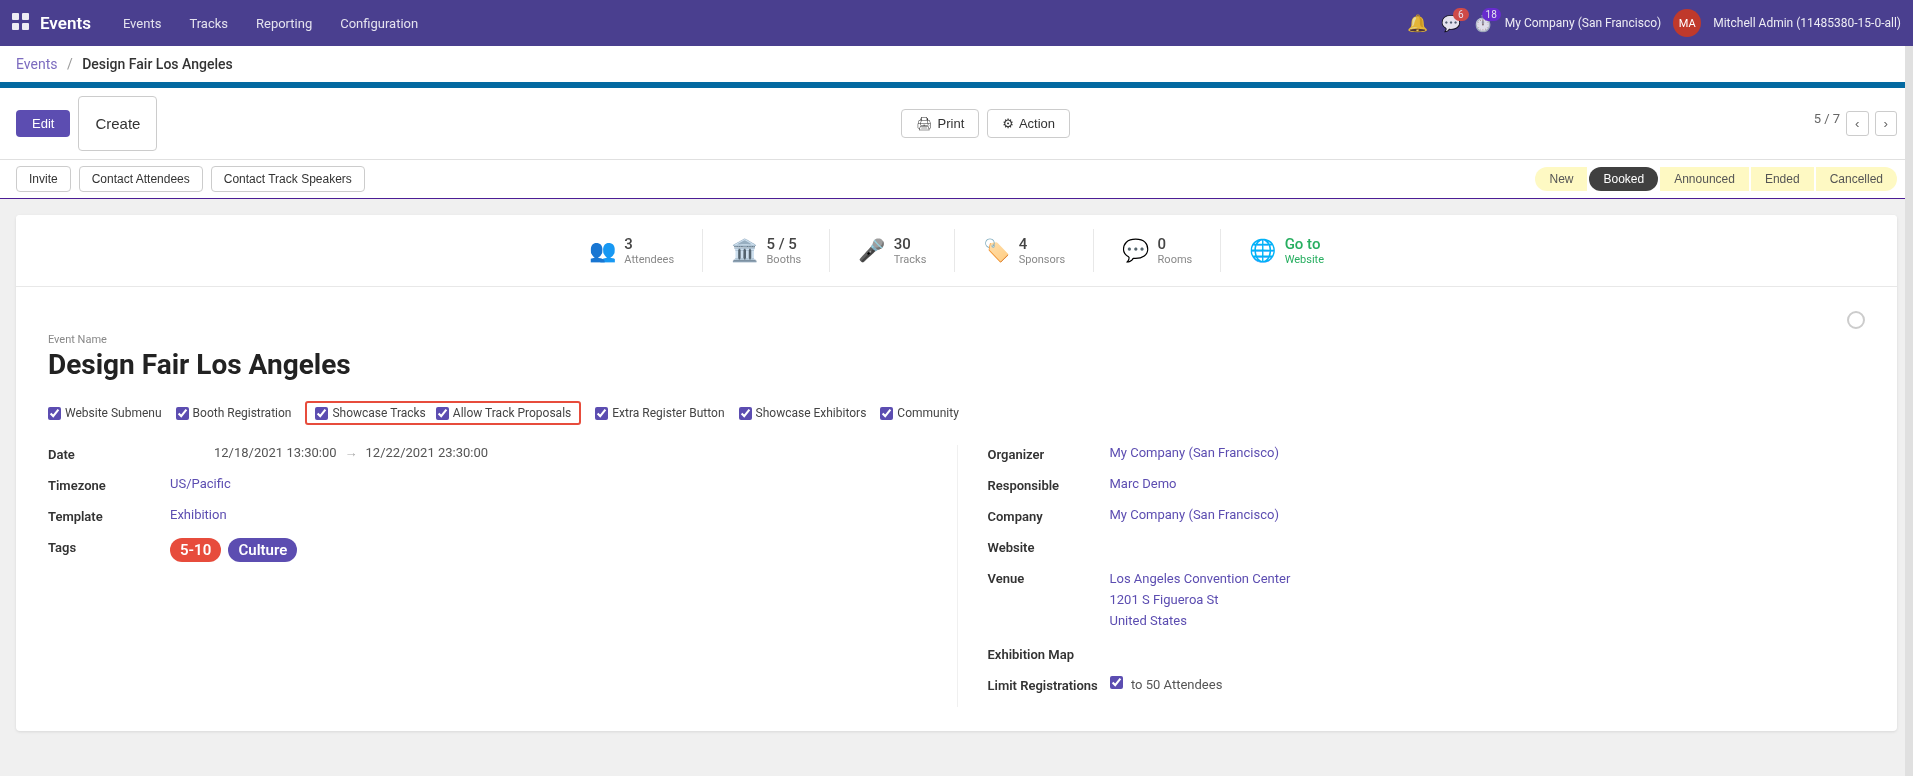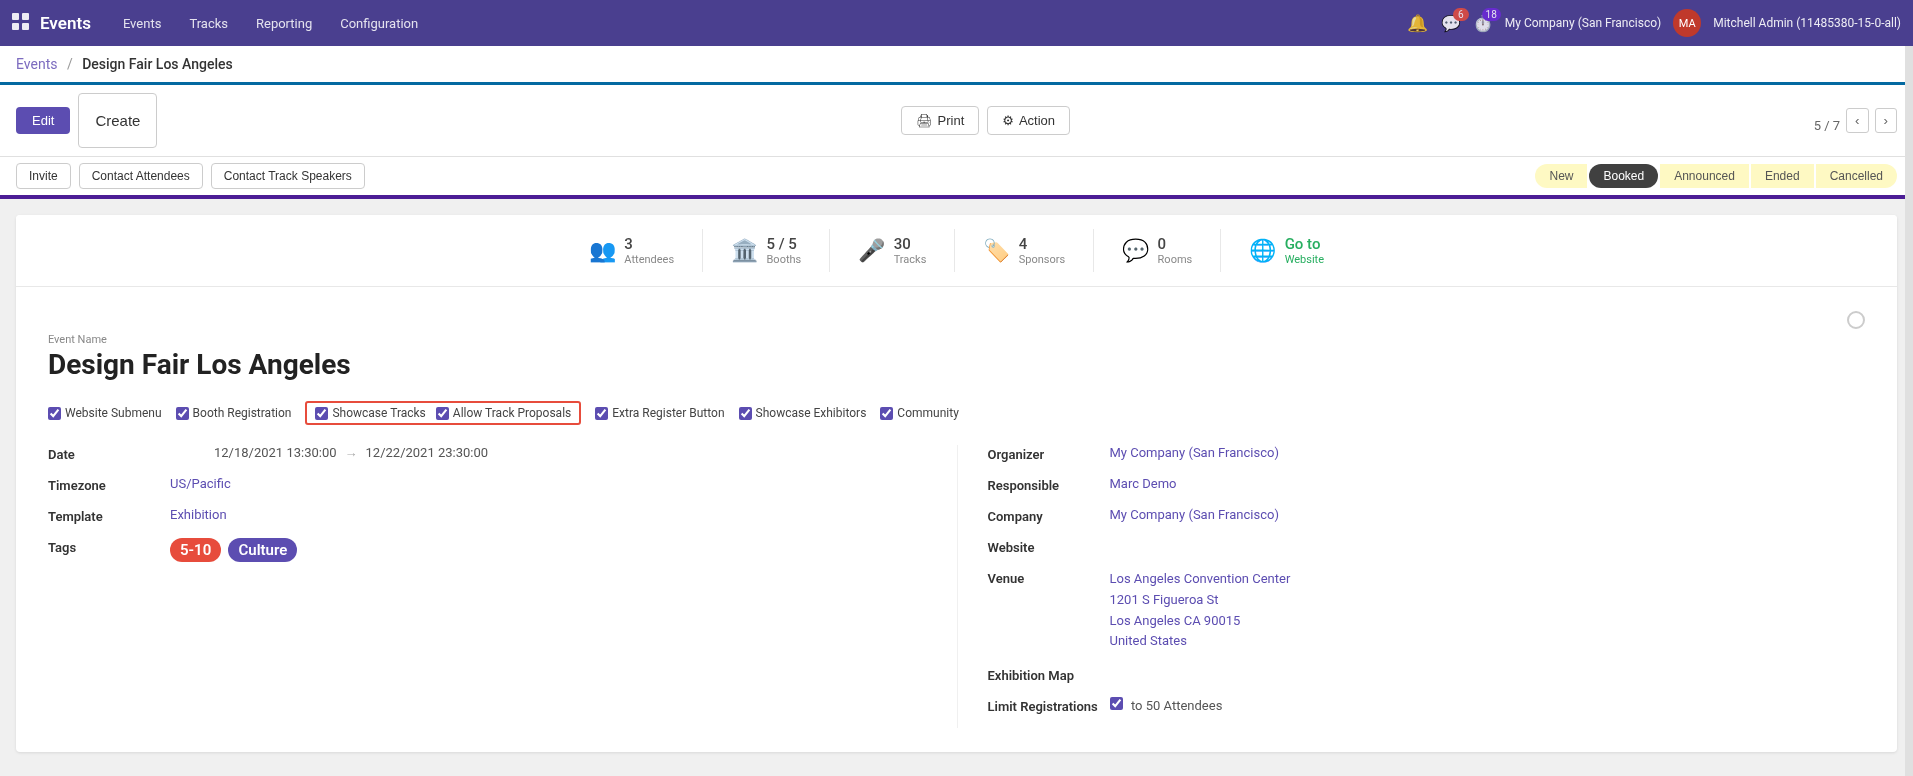--- a/index.html
+++ b/index.html
@@ -24,21 +24,21 @@
     .badge { position: absolute; top: -6px; right: -8px; background: #e74c3c; color: white; border-radius: 10px; font-size: 10px; padding: 1px 4px; min-width: 16px; text-align: center; }
     .badge-green { background: #6d28d9; }
     .top-nav .company-name { font-size: 12px; opacity: 0.9; }
     .top-nav .user-avatar { width: 28px; height: 28px; border-radius: 50%; background: #c0392b; display: flex; align-items: center; justify-content: center; color: white; font-size: 11px; overflow: hidden; }
     .top-nav .user-name { font-size: 12px; opacity: 0.9; }
 
     
     .breadcrumb-bar {
       background: white;
       padding: 10px 16px;
-      border-bottom: 3px solid #0369a1;
+      border-bottom: 6px solid #0369a1;
       font-size: 14px;
       color: #666;
     }
     .breadcrumb-bar .crumb-link { color: #7c6bbf; cursor: pointer; }
     .breadcrumb-bar .crumb-sep { margin: 0 6px; color: #999; }
     .breadcrumb-bar .crumb-current { color: #333; font-weight: 500; }
 
     
     .toolbar {
       background: white;
@@ -73,30 +73,30 @@
       color: #333;
       border: 1px solid #ccc;
       padding: 6px 14px;
       border-radius: 4px;
       cursor: pointer;
       font-size: 13px;
       display: flex;
       align-items: center;
       gap: 5px;
     }
-    .toolbar-right { display: flex; align-items: flex-end; gap: 6px; color: #666; font-size: 13px; }
+    .toolbar-right { display: flex; align-items: flex-start; gap: 6px; color: #666; font-size: 13px; }
     .pager-btn { background: none; border: 1px solid #ccc; padding: 4px 8px; border-radius: 3px; cursor: pointer; color: #666; }
 
     
     .action-bar {
       background: white;
       display: flex;
       align-items: center;
       padding: 6px 16px;
-      border-bottom: 4px solid #4c1d95;
+      border-bottom: 1px solid #4c1d95;
       gap: 8px;
     }
     .btn-action-small {
       background: white;
       color: #333;
       border: 1px solid #ccc;
       padding: 5px 12px;
       border-radius: 4px;
       cursor: pointer;
       font-size: 12px;
@@ -460,21 +460,20 @@
           </div>
           <div class="form-row">
             <span class="form-row-label">Website</span>
             <span class="form-row-value"></span>
           </div>
           <div class="form-row">
             <span class="form-row-label">Venue</span>
             <div class="form-row-value venue-address">
               <div>Los Angeles Convention Center</div>
               <div>1201 S Figueroa St</div>
-              <div>Los Angeles CA 90015</div>
               <div>United States</div>
             </div>
           </div>
           <div class="form-row">
             <span class="form-row-label">Exhibition Map</span>
             <span class="form-row-value"></span>
           </div>
           <div class="form-row">
             <span class="form-row-label">Limit Registrations</span>
             <div class="form-row-value">

